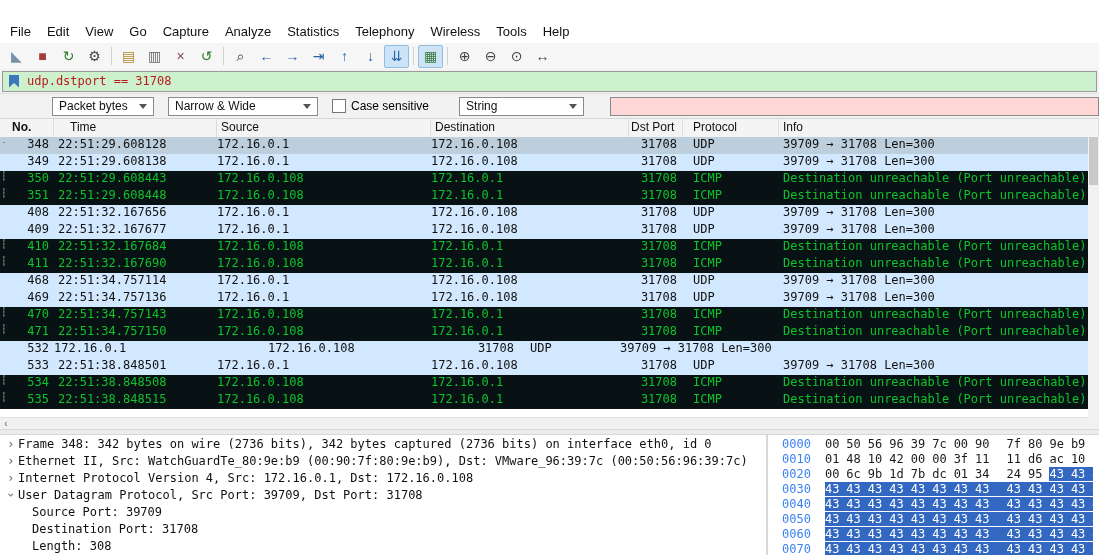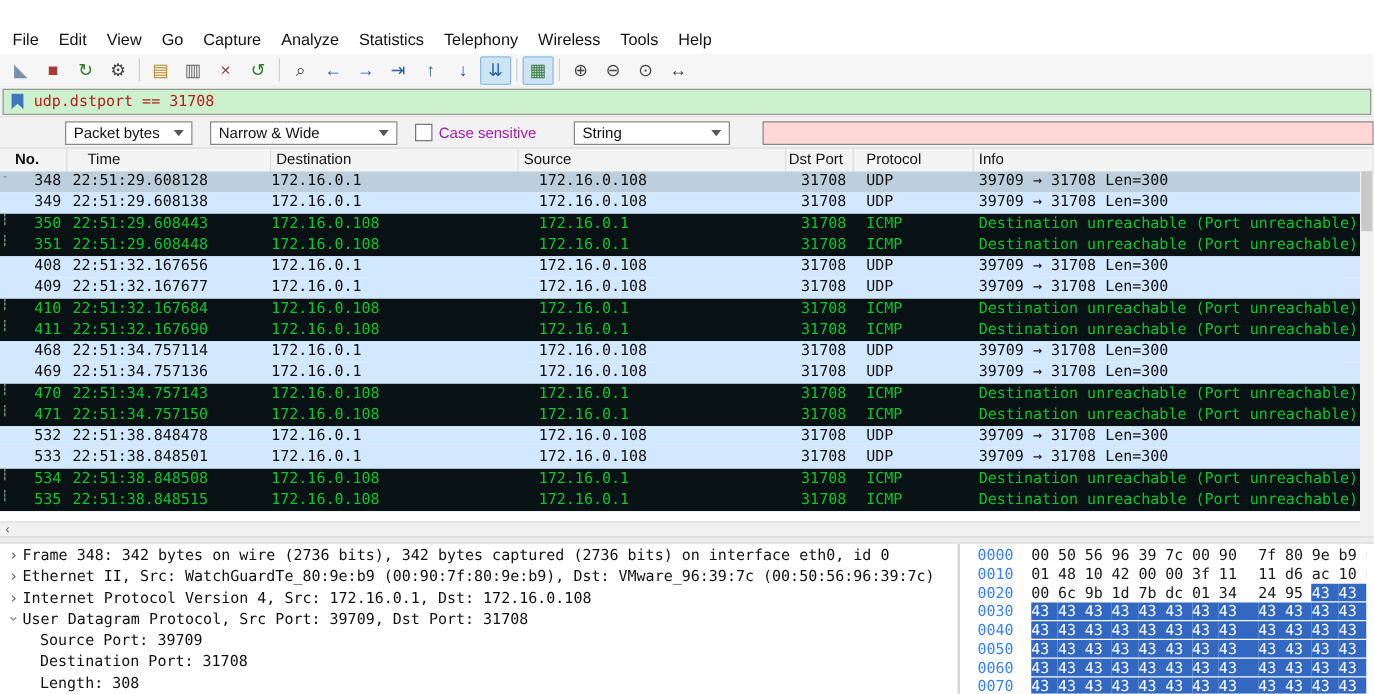--- a/index.html
+++ b/index.html
@@ -29,21 +29,21 @@
   .bookmark{width:10px;height:13px;background:#3f76c0;clip-path:polygon(0 0,100% 0,100% 100%,50% 66%,0 100%);margin-right:8px;flex:none;}
   .filter-text{font:12px "DejaVu Sans Mono",monospace;color:#b91c1c;}
 
   
   .findbar{position:absolute;top:94px;left:0;right:0;height:25px;background:#f2f2f2;display:flex;align-items:center;padding-left:52px;border-bottom:1px solid #d6d6d6;box-sizing:border-box;}
   .combo{height:19px;background:#fff;border:1px solid #8a8a8a;display:flex;align-items:center;justify-content:space-between;padding:0 6px;font-size:12px;color:#111;margin-right:14px;box-sizing:border-box;}
   .combo .chev{width:0;height:0;border-left:4px solid transparent;border-right:4px solid transparent;border-top:5px solid #555;margin-left:8px;}
   .combo.scope{width:102px;}
   .combo.charset{width:150px;}
   .combo.stype{width:125px;margin-left:22px;}
-  .case{display:flex;align-items:center;font-size:12px;color:#a21caf;margin-right:8px;}
+  .case{display:flex;align-items:center;font-size:12px;color:#000000;margin-right:8px;}
   .cb{width:12px;height:12px;background:#fff;border:1px solid #767676;margin-right:5px;flex:none;}
   .searchfield{flex:1;height:19px;border:1px solid #8a8a8a;background:var(--search-bg);margin-left:12px;margin-right:0;font:12px "Liberation Sans",sans-serif;padding:0 4px;outline:none;box-sizing:border-box;}
 
   
   .pkthead{position:absolute;top:119px;left:0;right:0;height:18px;display:flex;background:#f4f4f4;border-bottom:1px solid #cfcfcf;font:12px "Liberation Sans",sans-serif;line-height:17px;color:#111;}
   .hcell{box-sizing:border-box;border-right:1px solid #ddd;overflow:hidden;white-space:nowrap;padding-left:4px;flex:none;}
   .hcell.c-gut{border-right:none;padding:0;}
   .hcell.c-time{padding-left:16px;}
   .hcell.c-port{padding-left:2px;}
   .hcell.c-info{flex:1;}
@@ -163,22 +163,22 @@
       <span>String</span>
       <span class="chev"></span>
     </div>
     <input class="searchfield" value="" style="">
   </div>
 
   <div class="pkthead" id="pkthead">
       <div class="hcell c-gut"></div>
       <div class="hcell c-no">No.</div>
       <div class="hcell c-time">Time</div>
+      <div class="hcell c-src">Source</div>
       <div class="hcell c-dst">Destination</div>
-      <div class="hcell c-src">Source</div>
       <div class="hcell c-port">Dst Port</div>
       <div class="hcell c-proto">Protocol</div>
       <div class="hcell c-info">Info</div>
     </div>
 
   <div class="pktlist" id="pktlist">
       <div class="prow udp selected">
         <span class="pc c-gut">-</span>
         <span class="pc c-no">348</span>
         <span class="pc c-time">22:51:29.608128</span>
@@ -294,21 +294,20 @@
         <span class="pc c-time">22:51:34.757150</span>
         <span class="pc c-src">172.16.0.108</span>
         <span class="pc c-dst">172.16.0.1</span>
         <span class="pc c-port">31708</span>
         <span class="pc c-proto">ICMP</span>
         <span class="pc c-info">Destination unreachable (Port unreachable)</span>
       </div>
       <div class="prow udp">
         <span class="pc c-gut"></span>
         <span class="pc c-no">532</span>
-        <span class="pc c-time">22:51:38.848478</span>
         <span class="pc c-src">172.16.0.1</span>
         <span class="pc c-dst">172.16.0.108</span>
         <span class="pc c-port">31708</span>
         <span class="pc c-proto">UDP</span>
         <span class="pc c-info">39709 → 31708 Len=300</span>
       </div>
       <div class="prow udp">
         <span class="pc c-gut"></span>
         <span class="pc c-no">533</span>
         <span class="pc c-time">22:51:38.848501</span>

